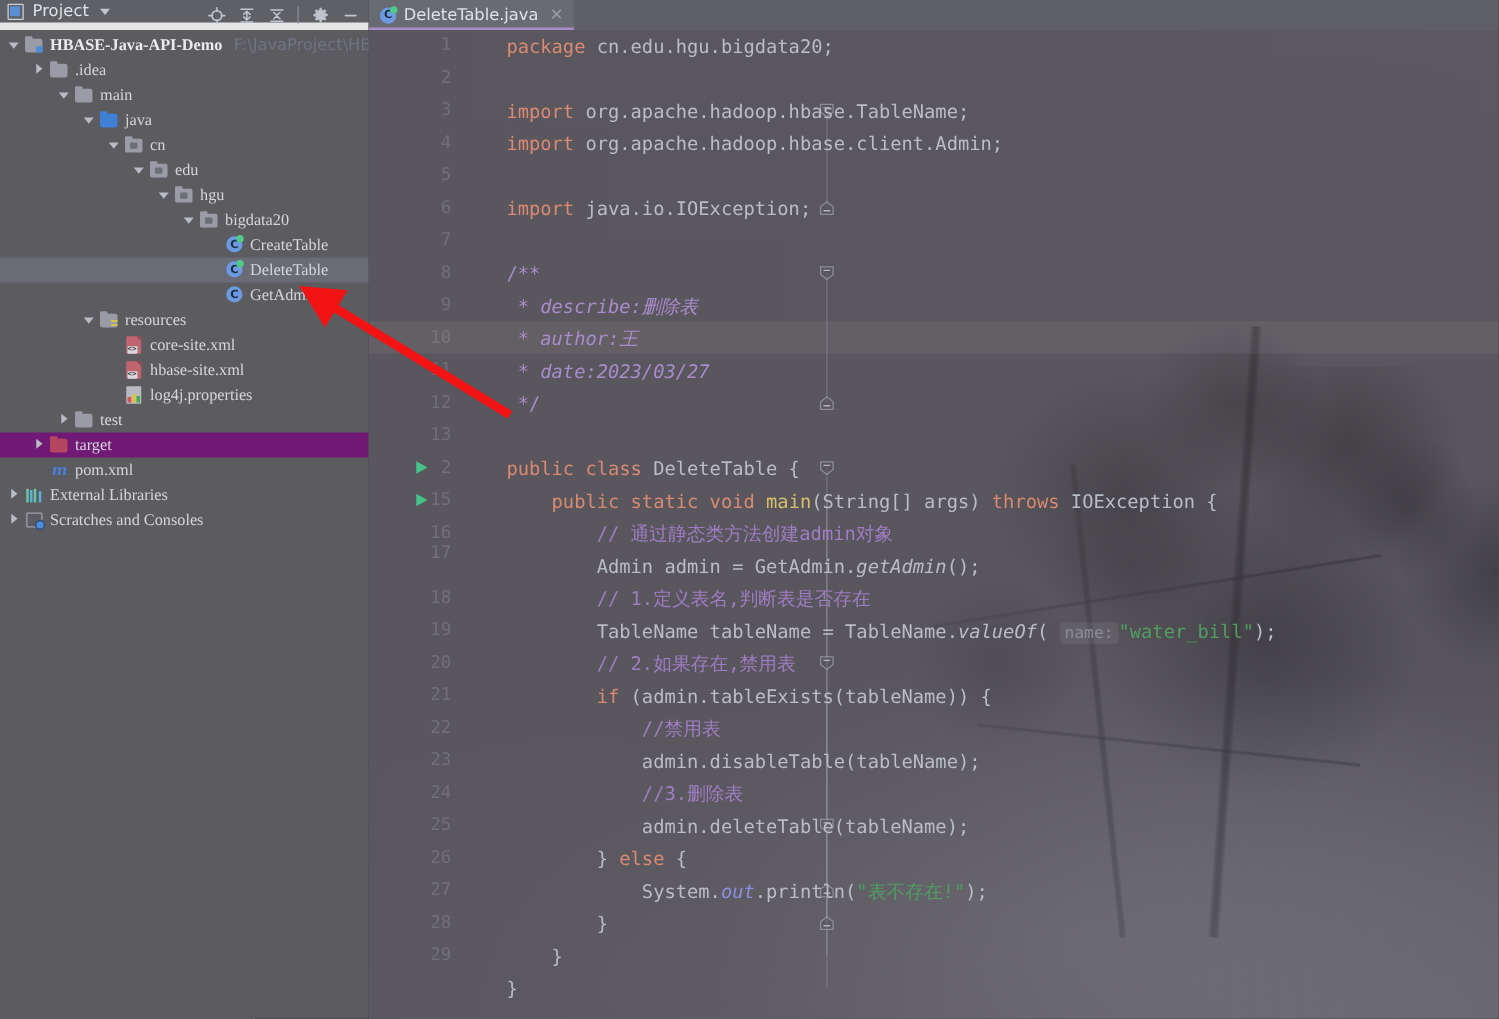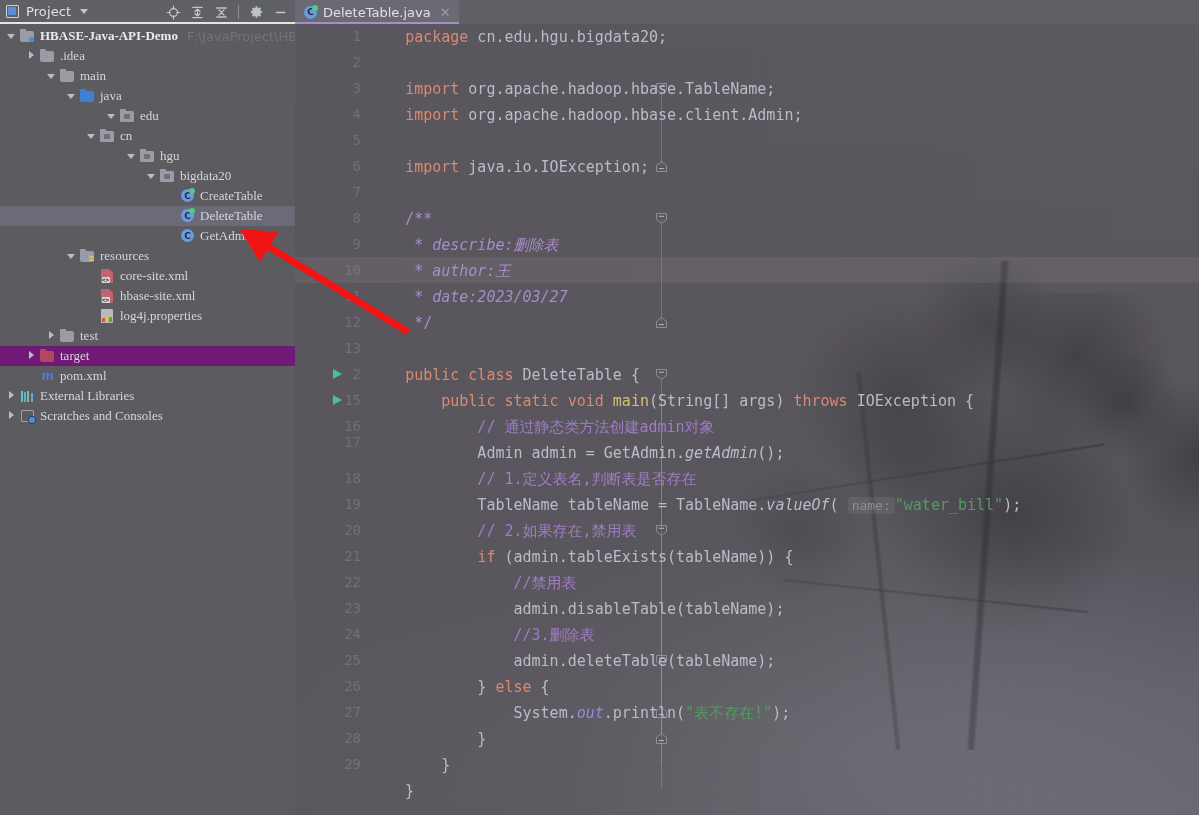--- a/index.html
+++ b/index.html
@@ -18,21 +18,21 @@
     background:#5b5b60;
     position:relative;
     flex:0 0 295px;
     overflow:hidden;
   }
   #sidebar-head {
     height:24px;
     background:#5f5f66;
     display:flex; align-items:center;
     padding-left:6px;
-    border-bottom:2px solid #e5e5e5;
+    border-bottom:6px solid #e5e5e5;
     position:relative;
   }
   .proj-icon {
     width:13px;height:13px;border:1.6px solid #cfd2da;border-radius:1px;
     position:relative;margin-right:7px;flex:0 0 13px;
   }
   .proj-icon::after{
     content:"";position:absolute;left:1px;top:1px;width:8px;height:8px;background:#5a8fd6;
   }
   #proj-label { color:#dfe1e5; font-size:13px; letter-spacing:.1px;}
@@ -337,34 +337,34 @@
         </div>
         <div class="row">
           <span style="flex: 0 0 auto; width: 66px;"></span>
           <span class="arrow down"></span>
           <span class="ico">
             <span class="f-folder java"></span>
           </span>
           <span class="lbl">java</span>
         </div>
         <div class="row">
+          <span style="flex: 0 0 auto; width: 86px;"></span>
+          <span class="arrow down"></span>
+          <span class="ico">
+            <span class="f-pkg"></span>
+          </span>
+          <span class="lbl">cn</span>
+        </div>
+        <div class="row">
           <span style="flex: 0 0 auto; width: 106px;"></span>
           <span class="arrow down"></span>
           <span class="ico">
             <span class="f-pkg"></span>
           </span>
           <span class="lbl">edu</span>
-        </div>
-        <div class="row">
-          <span style="flex: 0 0 auto; width: 86px;"></span>
-          <span class="arrow down"></span>
-          <span class="ico">
-            <span class="f-pkg"></span>
-          </span>
-          <span class="lbl">cn</span>
         </div>
         <div class="row">
           <span style="flex: 0 0 auto; width: 126px;"></span>
           <span class="arrow down"></span>
           <span class="ico">
             <span class="f-pkg"></span>
           </span>
           <span class="lbl">hgu</span>
         </div>
         <div class="row">

